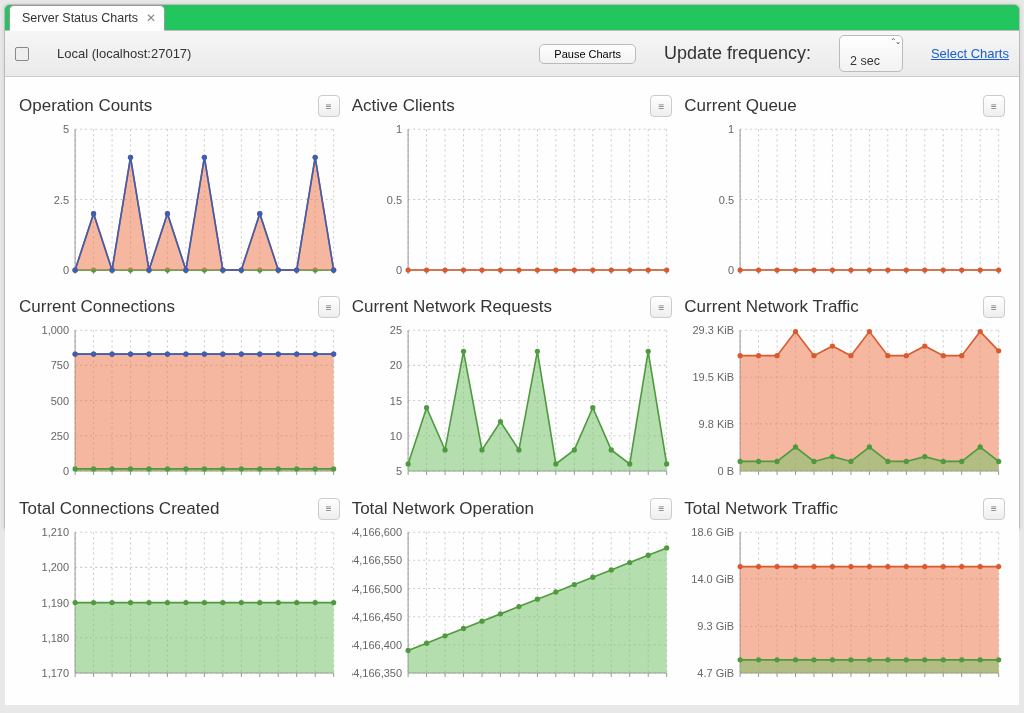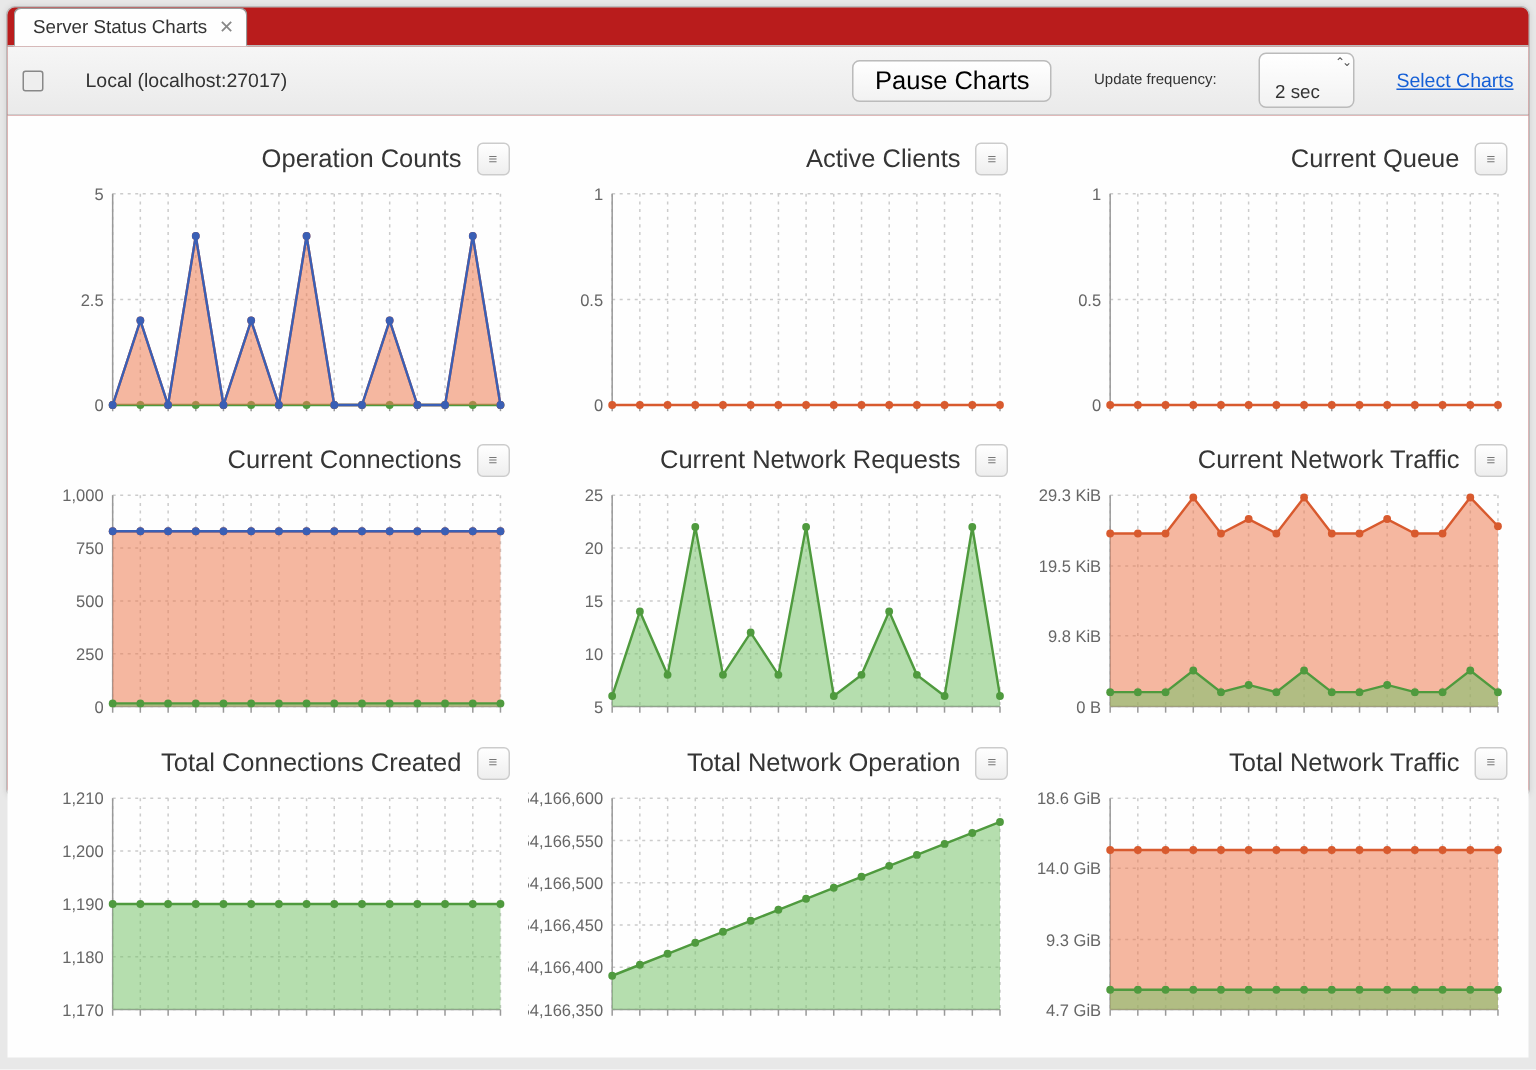--- a/index.html
+++ b/index.html
@@ -7,21 +7,21 @@
     font-family: -apple-system, "Helvetica Neue", Arial, sans-serif;
     background: #e8e8e8;
     width: 1024px;
     height: 713px;
     overflow: hidden;
     font-size: 13px;
     color: #333;
   }
   .window {
     margin: 4px;
-    background: #b91c1c;
+    background: #22c55e;
     border: 1px solid #bbb;
     border-radius: 6px;
     height: 528px;
     display: flex;
     flex-direction: column;
     box-shadow: 0 0 4px rgba(0,0,0,0.1);
   }
   .tabbar {
     display: flex;
     padding: 0 0 0 4px;
@@ -57,21 +57,21 @@
     border: 1px solid #888;
     border-radius: 2px;
     background: #eee;
   }
   .spacer { flex: 1; }
   .btn {
     background: linear-gradient(#fff,#f2f2f2);
     border: 1px solid #bbb;
     border-radius: 5px;
     padding: 3px 14px;
-    font-size: 17px;
+    font-size: 11px;
     cursor: pointer;
   }
   .select {
     background: linear-gradient(#fff,#f2f2f2);
     border: 1px solid #bbb;
     border-radius: 5px;
     padding: 18px 22px 3px 10px;
     font-size: 12.5px;
     cursor: pointer;
     position: relative;
@@ -82,34 +82,34 @@
     position: absolute;
     right: 6px;
     top: 2px;
     line-height: 8px;
     color: #555;
     letter-spacing: -2px;
     width: 6px;
     text-align: center;
   }
   .link { color: #155fd6; text-decoration: underline; cursor: pointer; font-size: 13px; }
-  .toolbar-label { font-size: 10px; color: #333; }
+  .toolbar-label { font-size: 18px; color: #333; }
   .grid {
     flex: 1;
     display: grid;
     grid-template-columns: repeat(3, 1fr);
     grid-template-rows: repeat(3, 1fr);
     gap: 12px;
     padding: 18px 14px;
     background: #fefefe;
   }
   .card { display: flex; flex-direction: column; }
   .card-header {
     display: flex;
-    justify-content: flex-end;
+    justify-content: space-between;
     align-items: center;
     gap: 10px;
     margin-bottom: 4px;
   }
   .card-title { font-size: 17px; color: #353535; font-weight: 400; }
   .card-menu {
     width: 22px; height: 22px;
     border: 1px solid #ccc;
     border-radius: 4px;
     background: linear-gradient(#fff,#eee);

